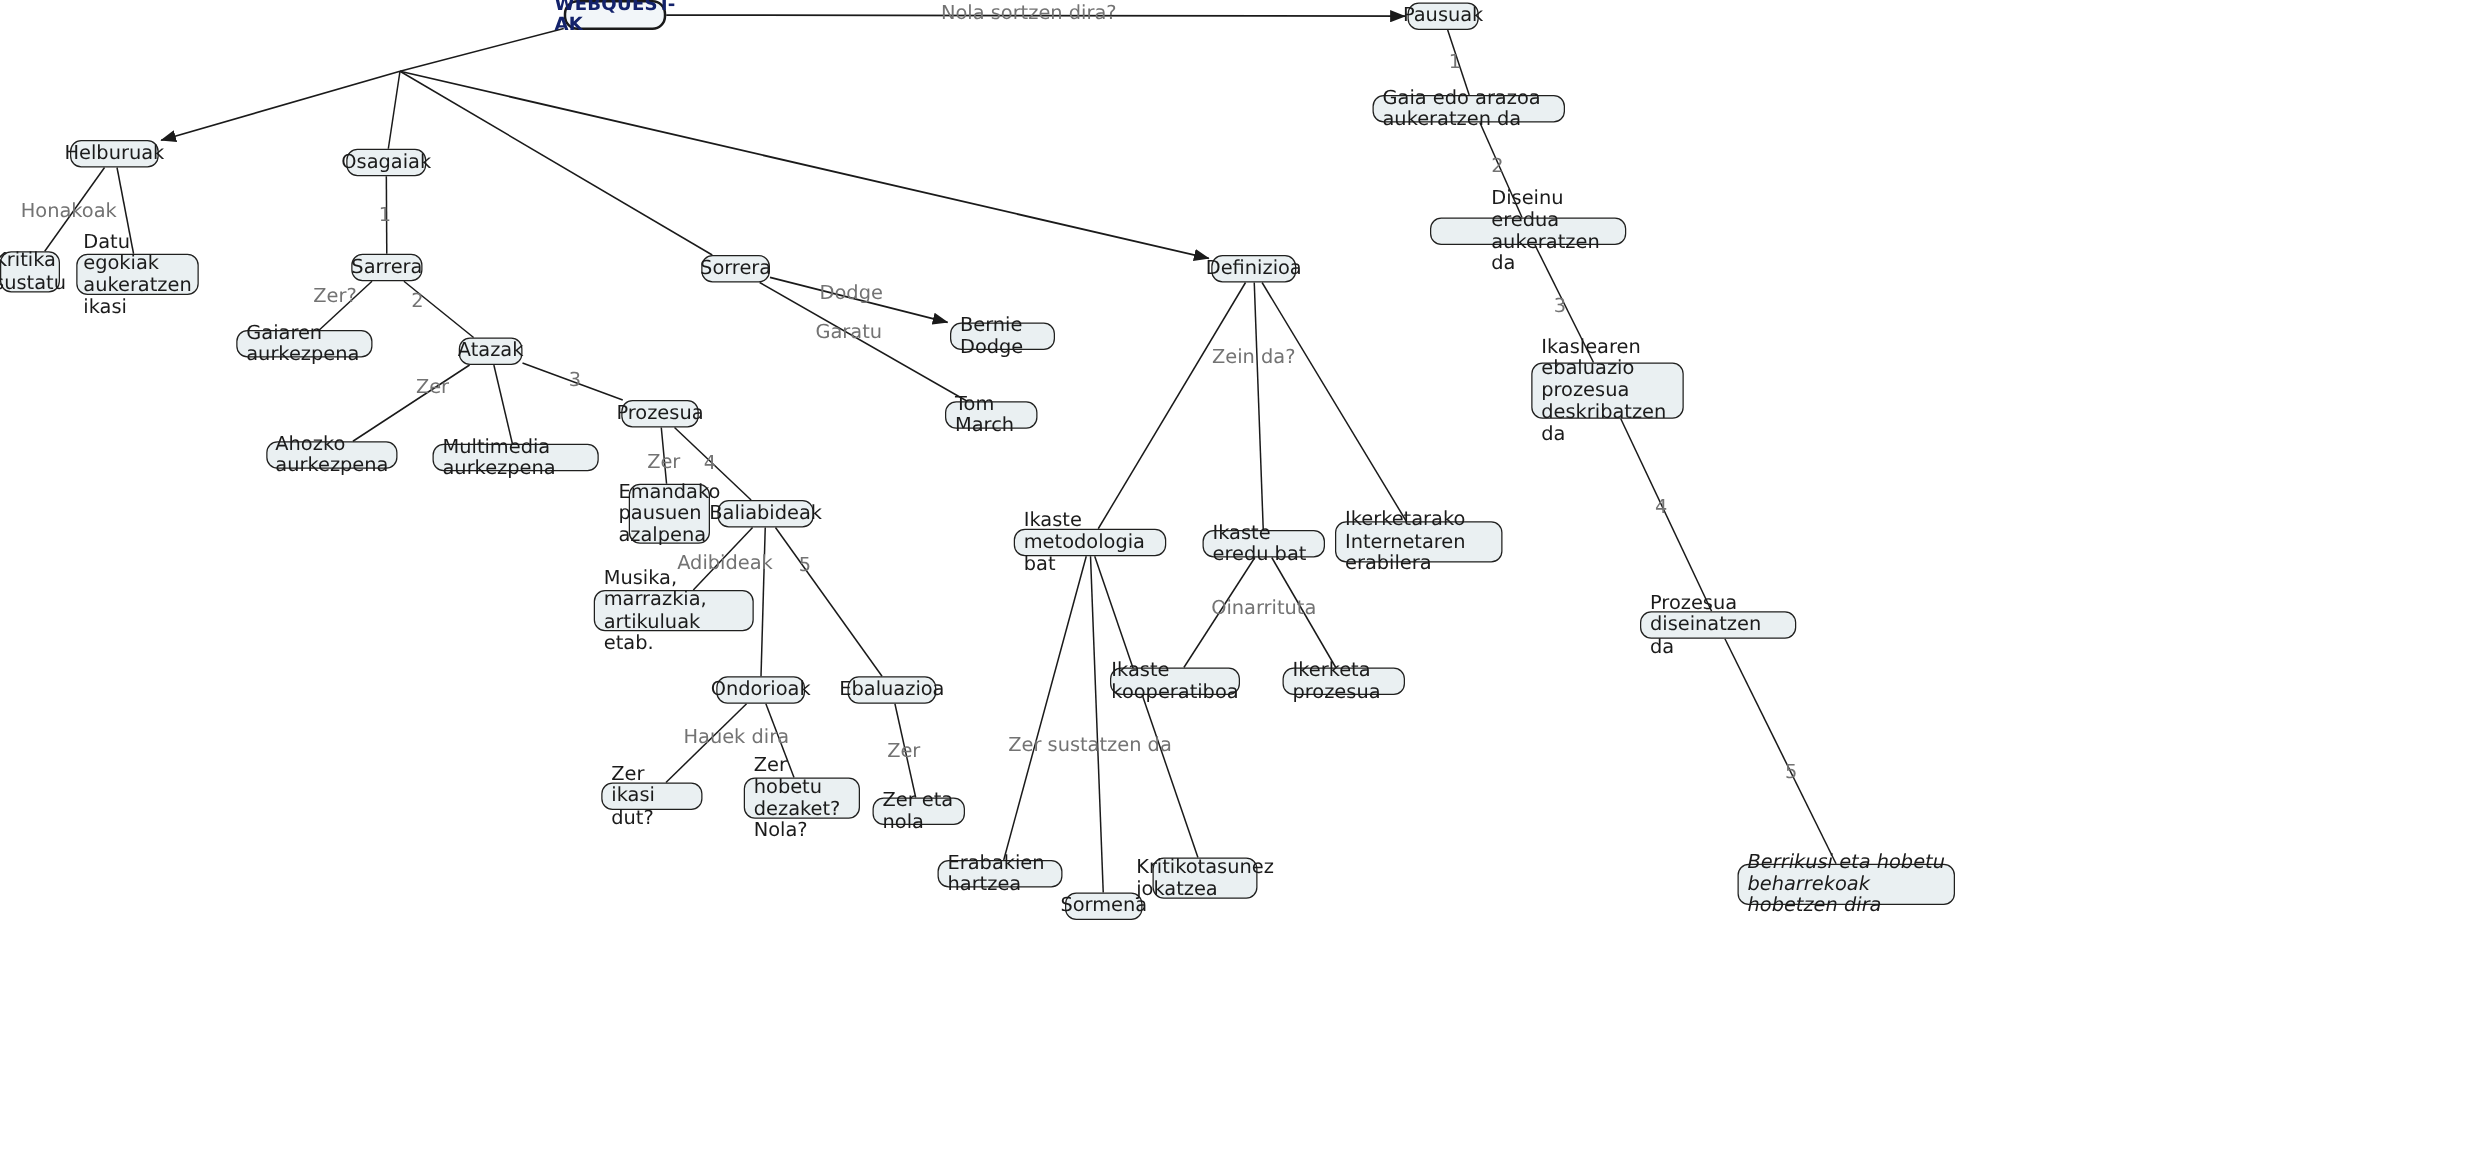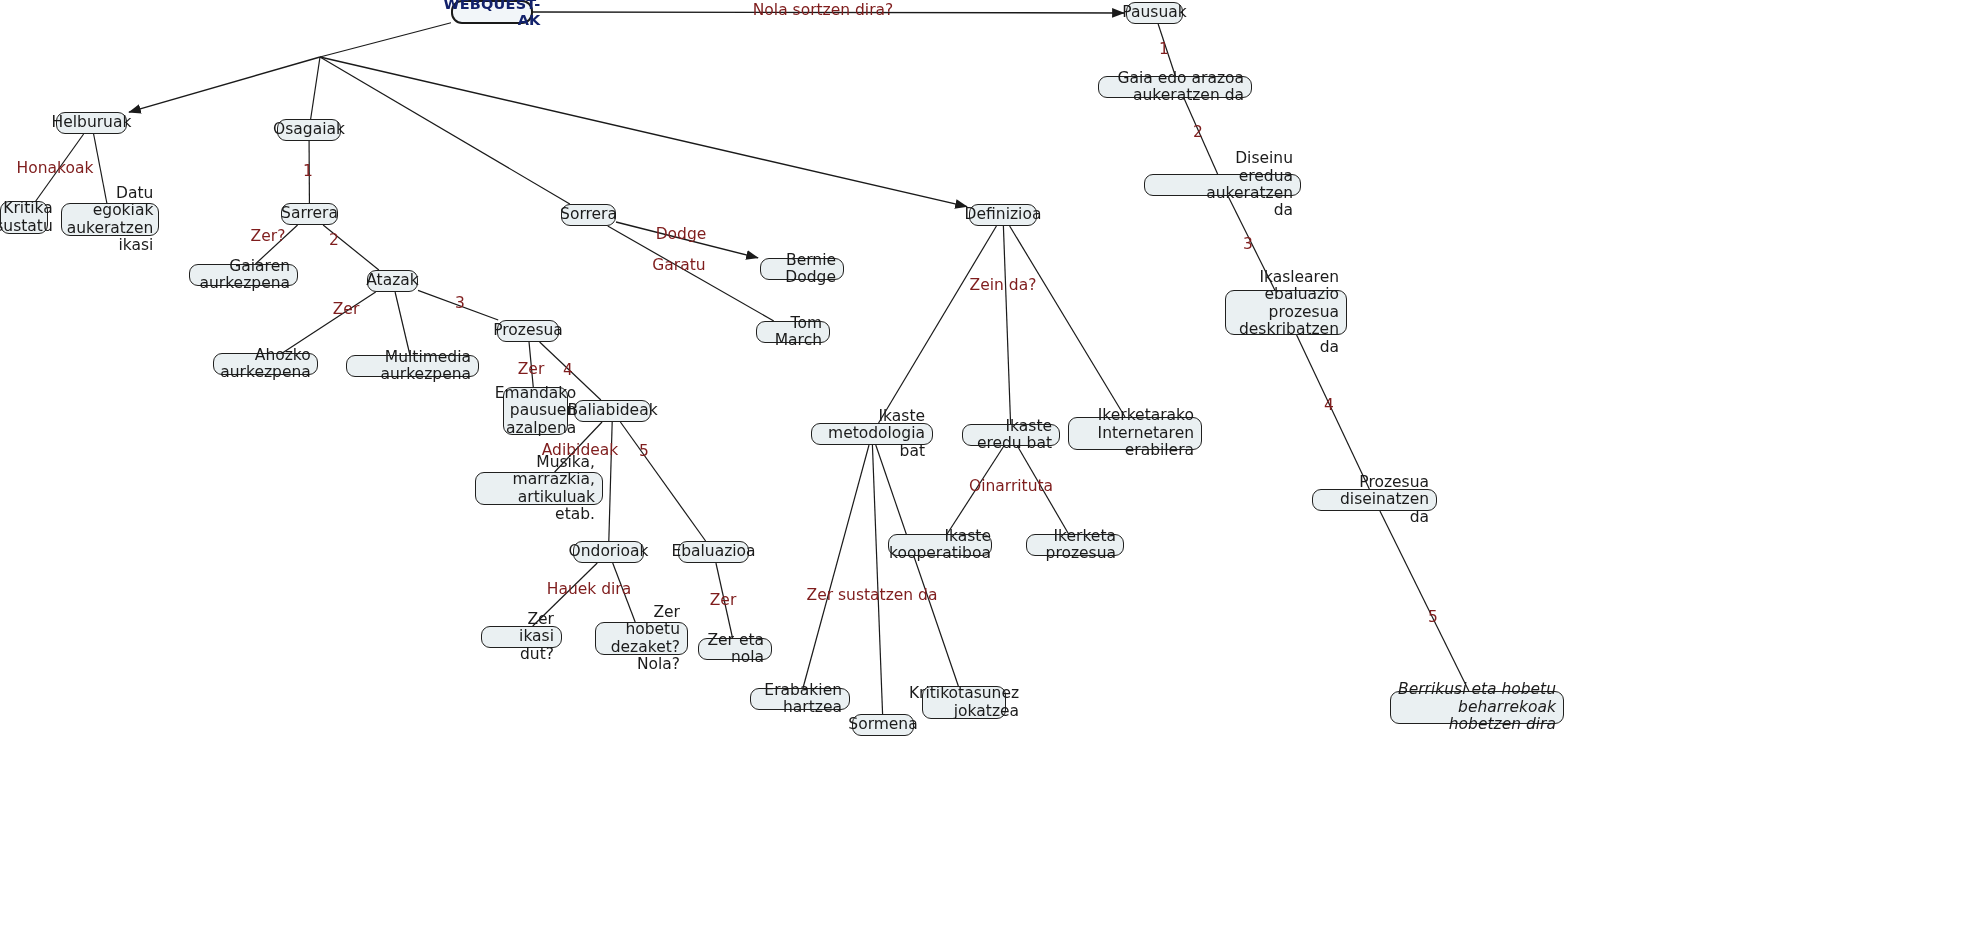--- a/index.html
+++ b/index.html
@@ -26,40 +26,40 @@
   }
   .node {
     position: absolute;
     box-sizing: border-box;
     background: #eaf0f2;
     border: 1px solid #20201f;
     border-radius: 9px;
     color: #1b1b1b;
     font-size: 15.5px;
     line-height: 1.12;
-    text-align: right;
+    text-align: left;
     display: flex;
     align-items: center;
     justify-content: center;
     padding: 2px 7px;
     white-space: pre-line;
     box-shadow: 0 0 0 0 rgba(0,0,0,0);
   }
   .node.root {
     background: #f2f6f9;
     border: 2px solid #1a1a1a;
     border-radius: 11px;
     color: #13226b;
     font-weight: bold;
     font-size: 14.5px;
     letter-spacing: 0.2px;
   }
   .edge-label {
     position: absolute;
-    color: #7f1d1d;
+    color: #737373;
     font-size: 15.5px;
     line-height: 1.1;
     white-space: nowrap;
     background: transparent;
     transform: translate(-50%, -50%);
     text-align: center;
   }
 </style>
 </head>
 <body>

